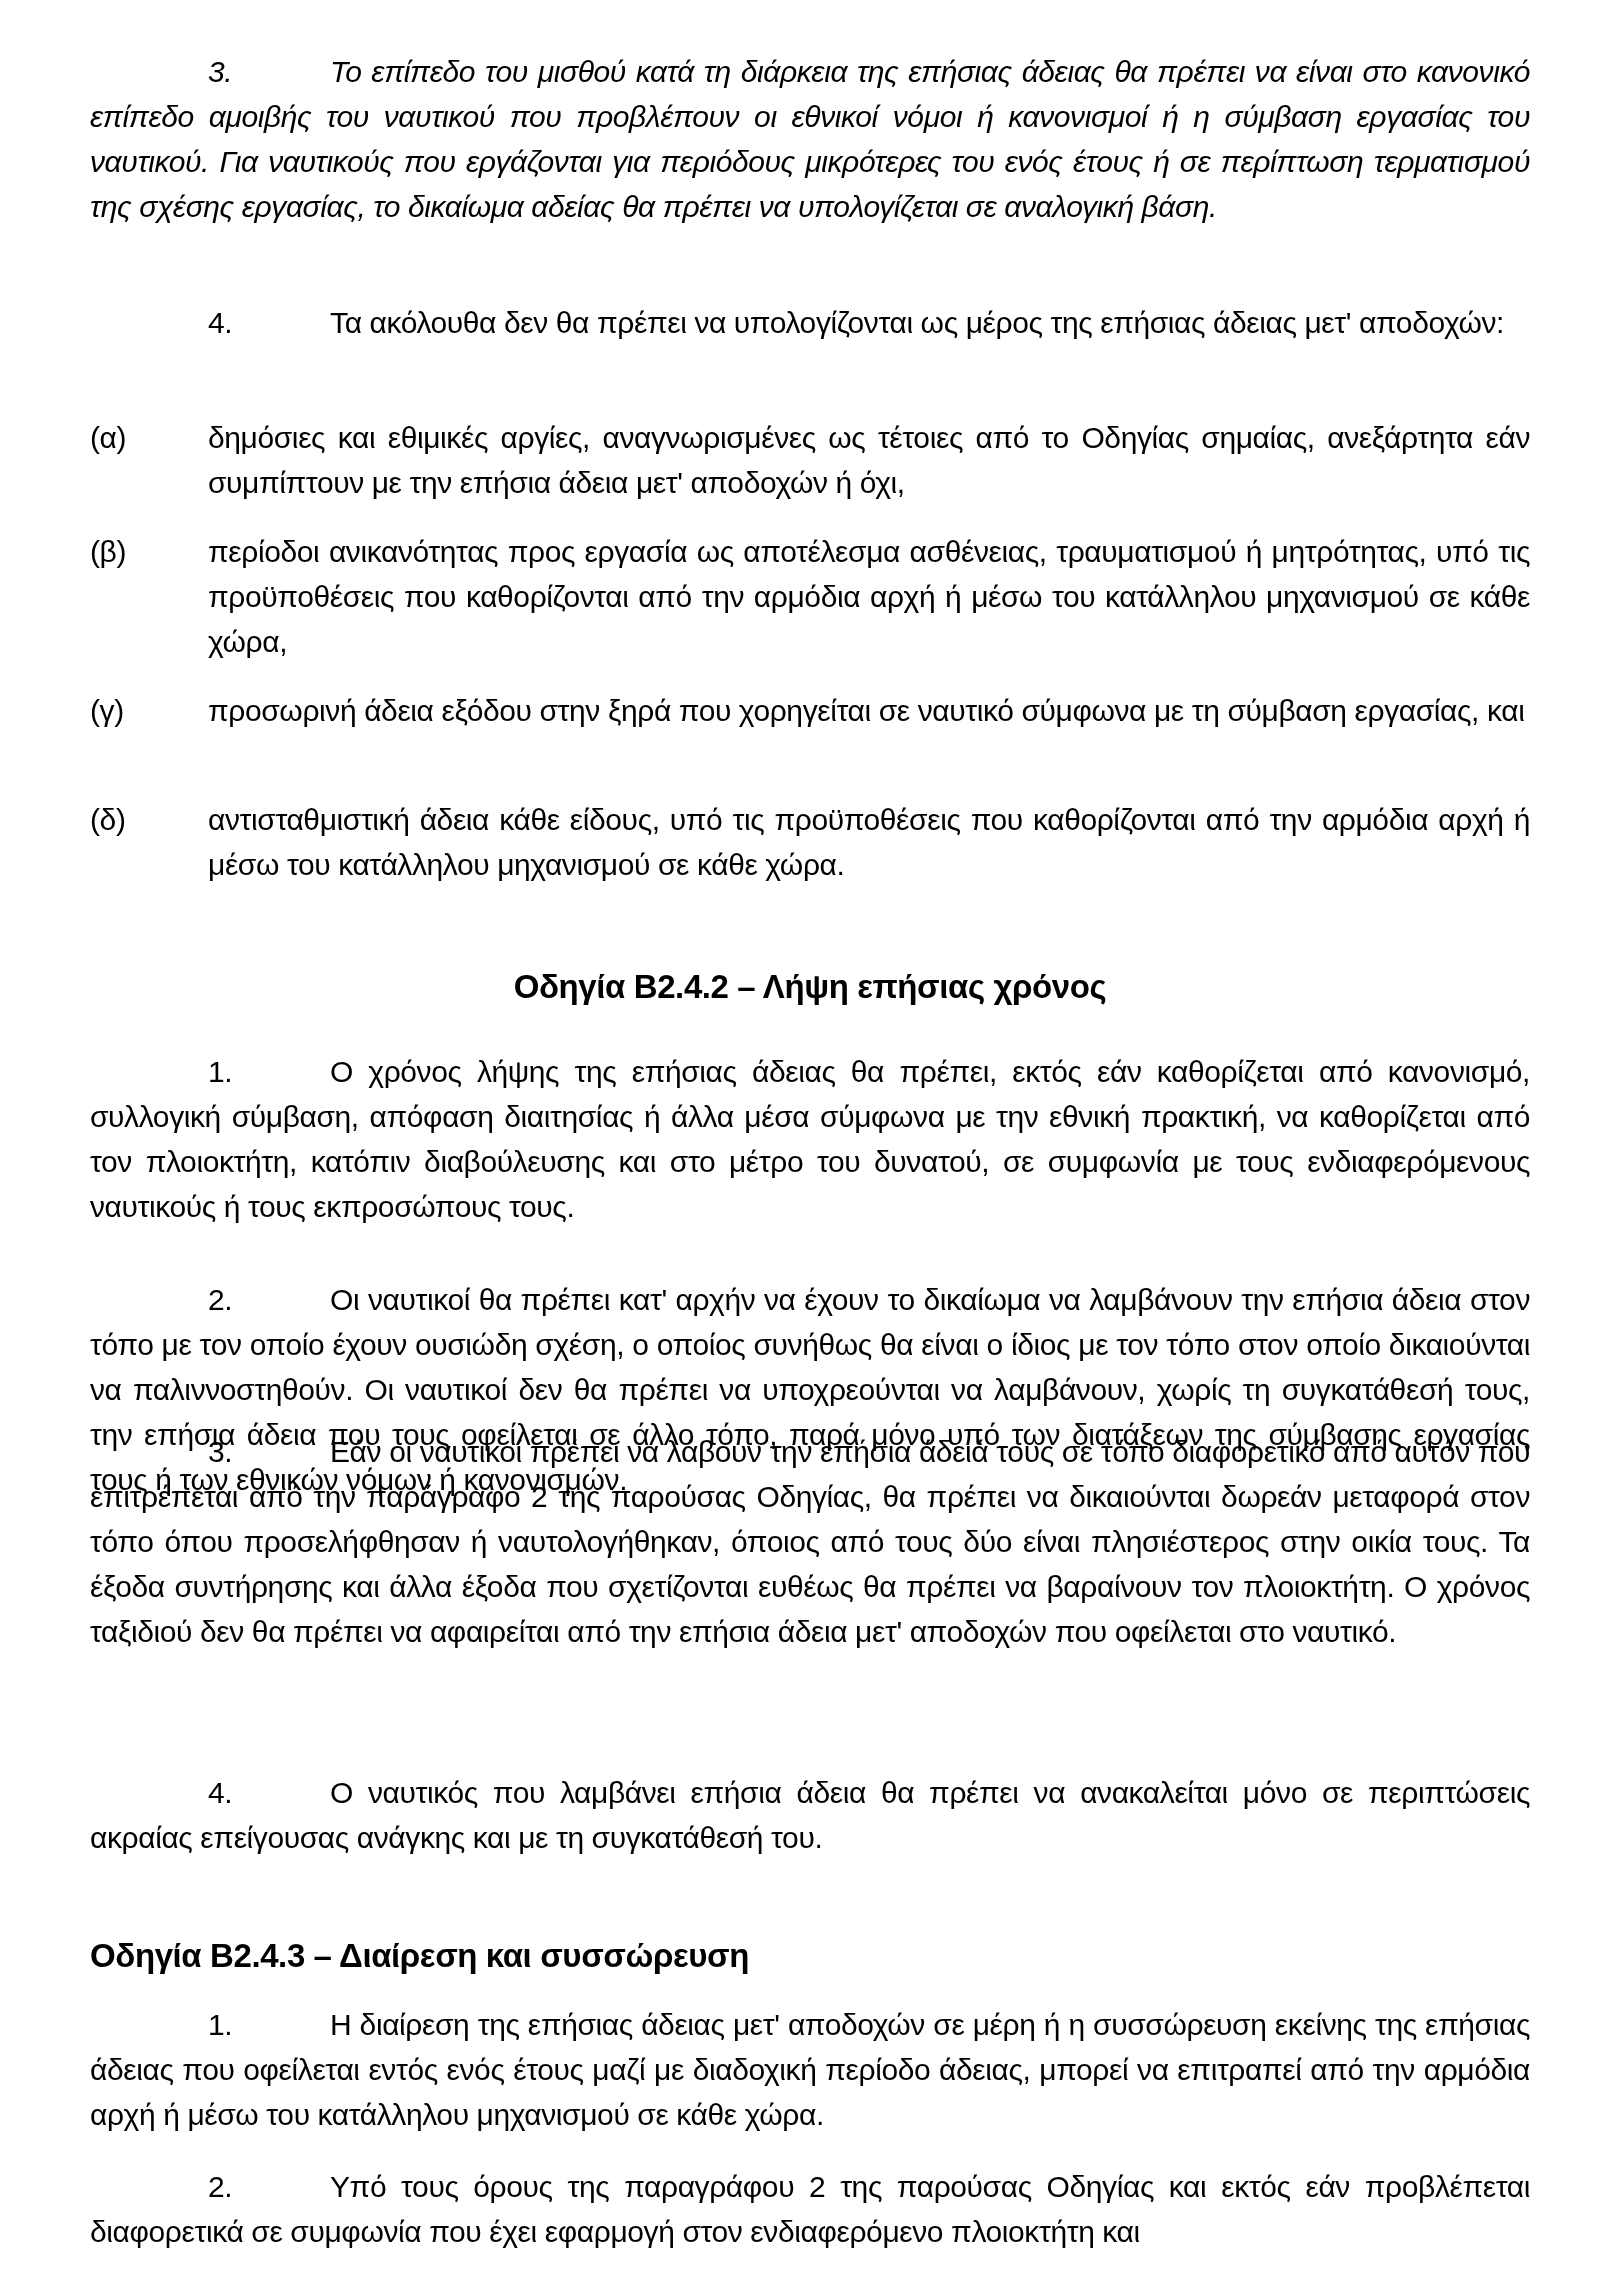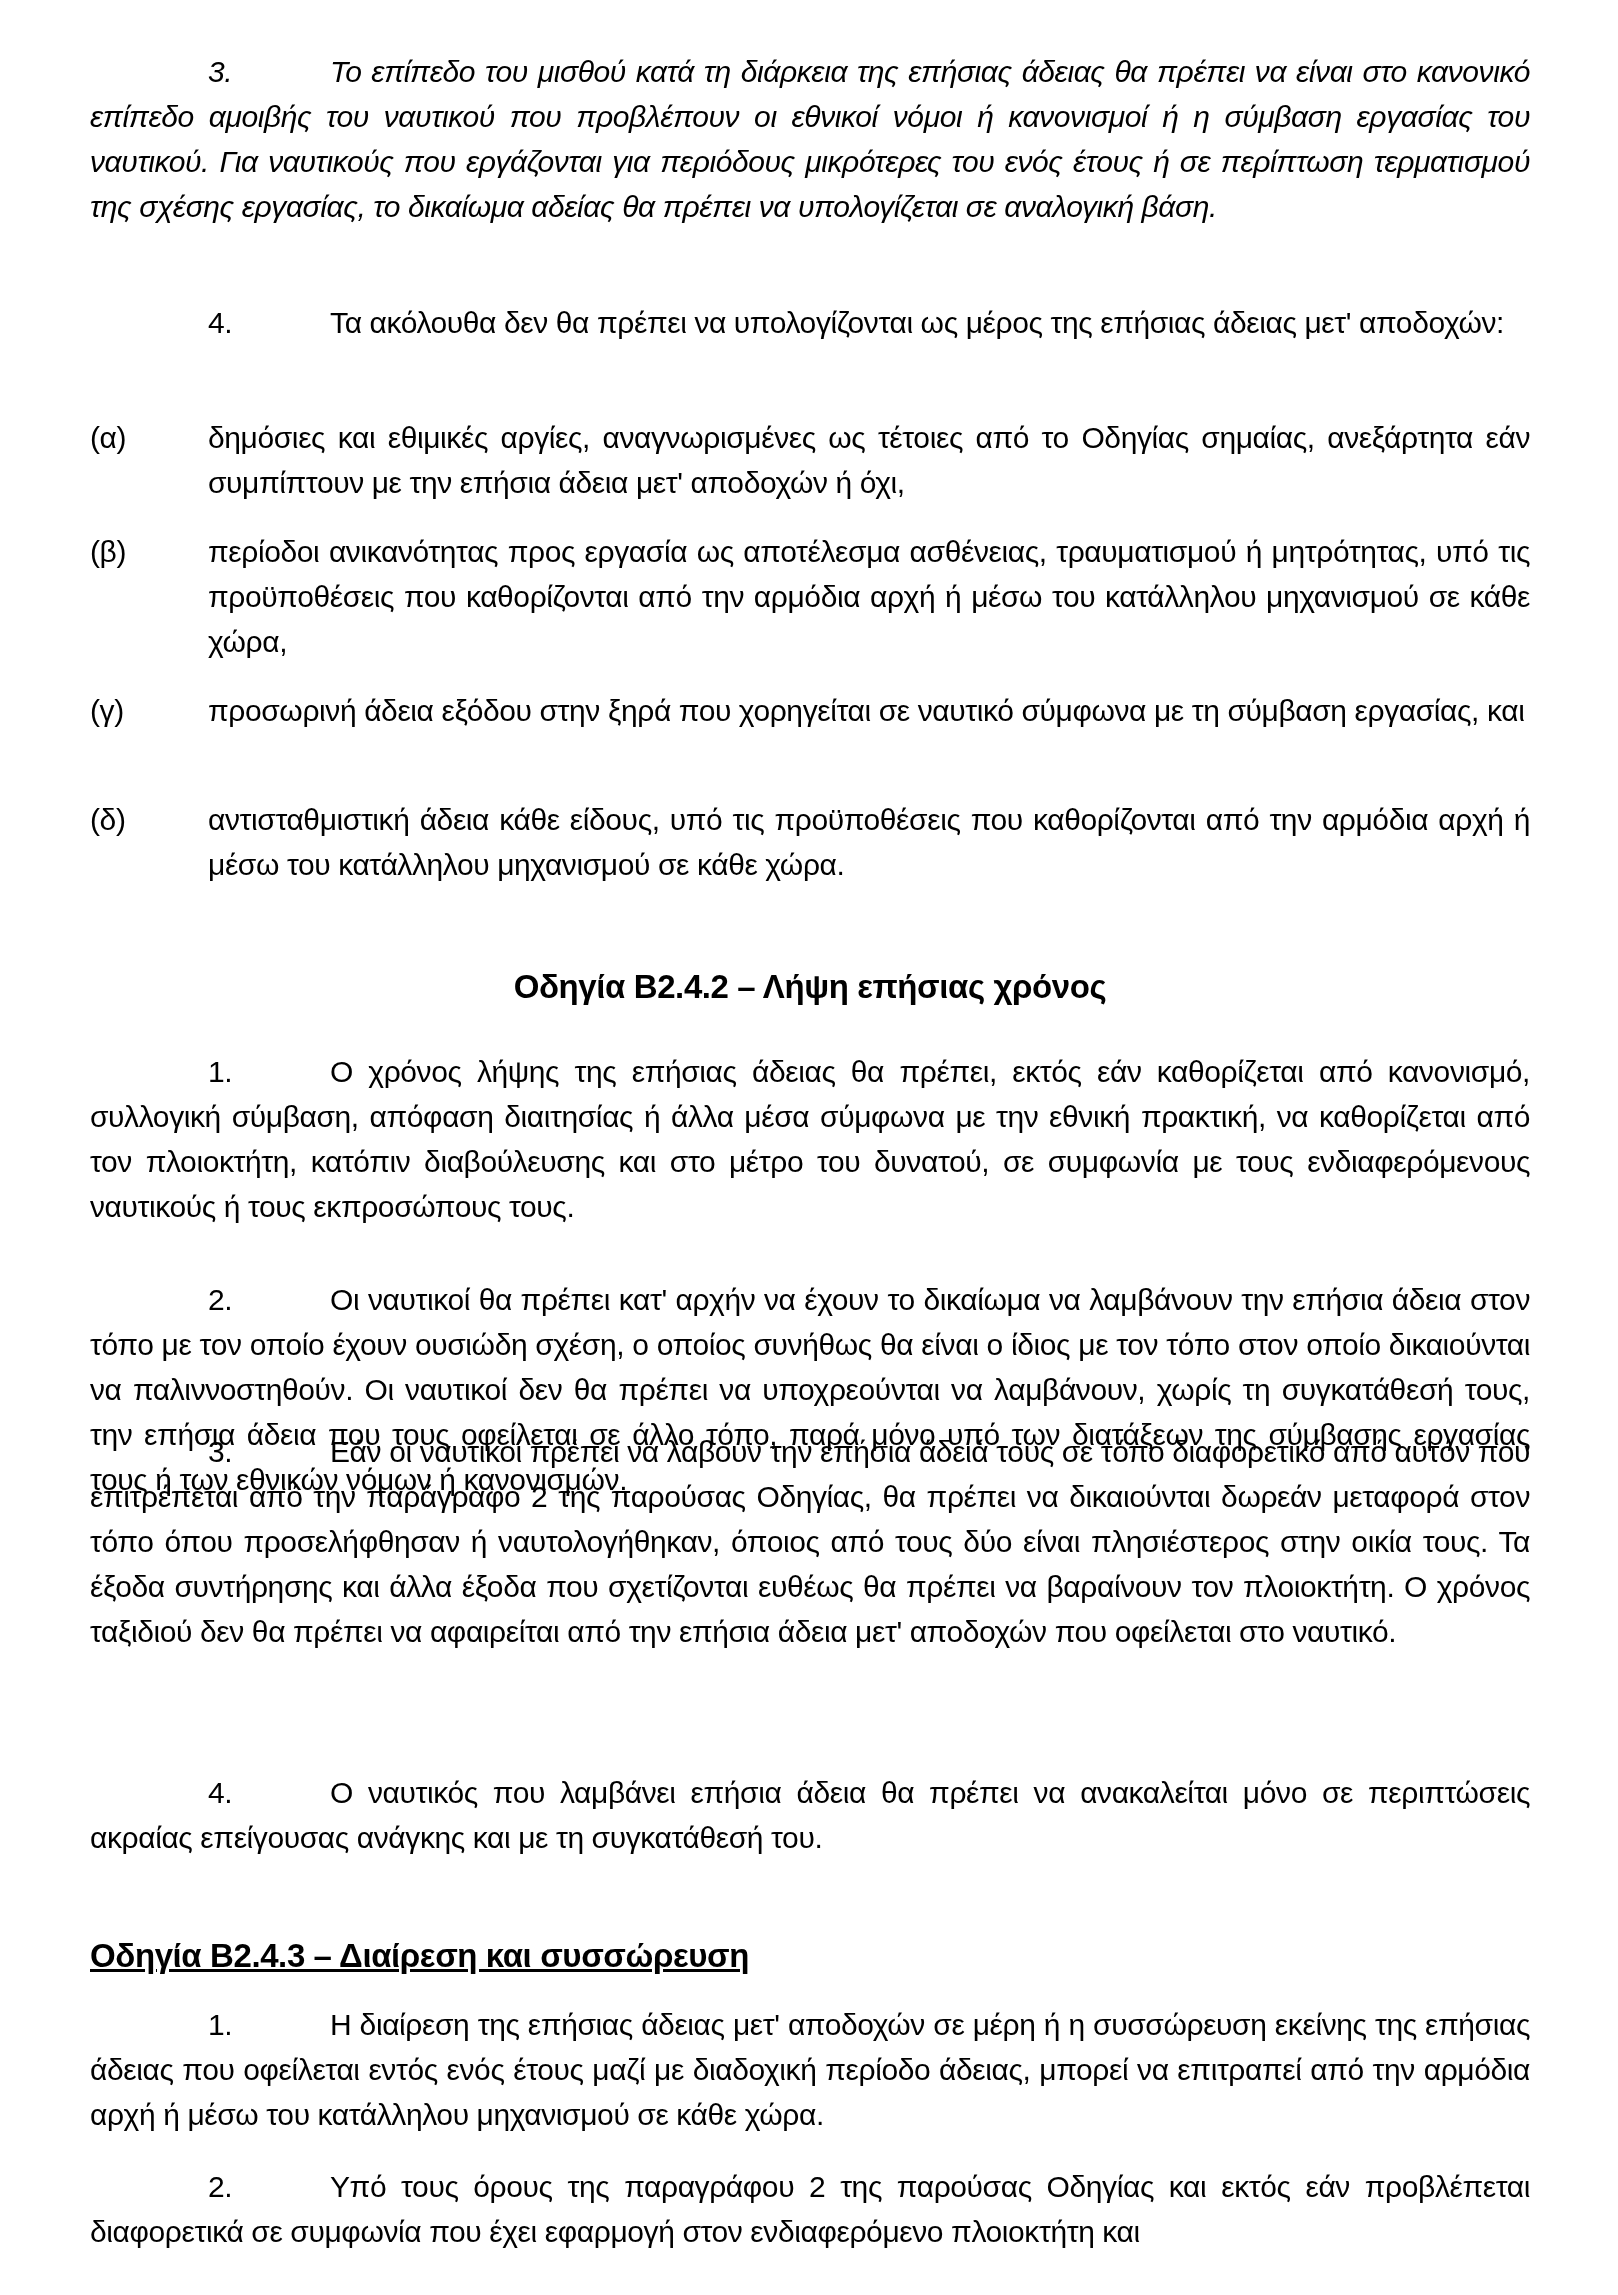--- a/index.html
+++ b/index.html
@@ -63,21 +63,21 @@
   </p>
 
   <p class="para" style="position: absolute; top: 1429px; width: 1440px;">
     <span class="num">3.</span><span>Εάν οι ναυτικοί πρέπει να λάβουν την επήσια άδειά τους σε τόπο διαφορετικό από αυτόν που επιτρέπεται από την παράγραφο 2 της παρούσας Οδηγίας, θα πρέπει να δικαιούνται δωρεάν μεταφορά στον τόπο όπου προσελήφθησαν ή ναυτολογήθηκαν, όποιος από τους δύο είναι πλησιέστερος στην οικία τους. Τα έξοδα συντήρησης και άλλα έξοδα που σχετίζονται ευθέως θα πρέπει να βαραίνουν τον πλοιοκτήτη. Ο χρόνος ταξιδιού δεν θα πρέπει να αφαιρείται από την επήσια άδεια μετ' αποδοχών που οφείλεται στο ναυτικό.</span>
   </p>
 
   <p class="para" style="position: absolute; top: 1770px; width: 1440px;">
     <span class="num">4.</span><span>Ο ναυτικός που λαμβάνει επήσια άδεια θα πρέπει να ανακαλείται μόνο σε περιπτώσεις ακραίας επείγουσας ανάγκης και με τη συγκατάθεσή του.</span>
   </p>
 
-  <h2 class="heading-left" style="position:absolute; top:1933px; width:1440px;text-decoration:underline;">Οδηγία Β2.4.3 – Διαίρεση και συσσώρευση</h2>
+  <h2 class="heading-left" style="position:absolute; top:1933px; width:1440px;">Οδηγία Β2.4.3 – Διαίρεση και συσσώρευση</h2>
 
   <p class="para" style="position: absolute; top: 2002px; width: 1440px;">
     <span class="num">1.</span><span>Η διαίρεση της επήσιας άδειας μετ' αποδοχών σε μέρη ή η συσσώρευση εκείνης της επήσιας άδειας που οφείλεται εντός ενός έτους μαζί με διαδοχική περίοδο άδειας, μπορεί να επιτραπεί από την αρμόδια αρχή ή μέσω του κατάλληλου μηχανισμού σε κάθε χώρα.</span>
   </p>
 
   <p class="para" style="position: absolute; top: 2164px; width: 1440px;">
     <span class="num">2.</span><span>Υπό τους όρους της παραγράφου 2 της παρούσας Οδηγίας και εκτός εάν προβλέπεται διαφορετικά σε συμφωνία που έχει εφαρμογή στον ενδιαφερόμενο πλοιοκτήτη και</span>
   </p>
 
 </div>

